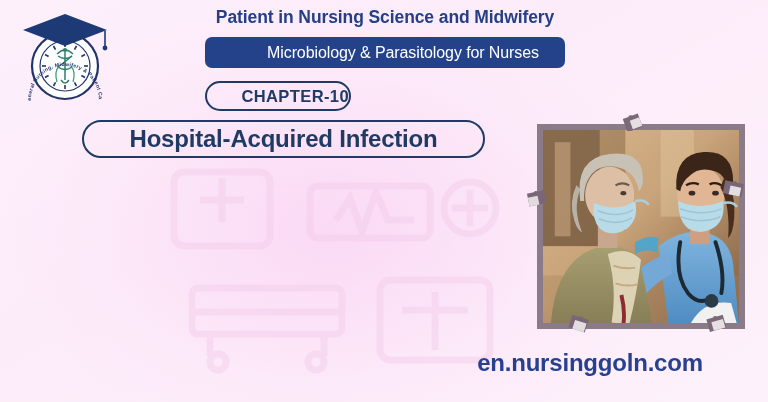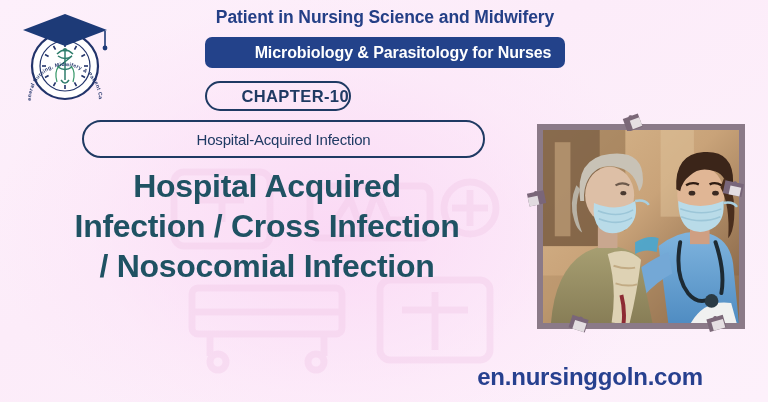--- a/index.html
+++ b/index.html
@@ -68,21 +68,21 @@
     height: 31px;
     background: #23428a;
     border-radius: 7px;
     display: flex;
     align-items: center;
     justify-content: center;
     box-sizing: border-box;
   }
   .subject-pill span {
     font-size: 16px;
-    font-weight: bold;
+    font-weight: normal;
     color: #ffffff;
     letter-spacing: -0.1px;
     white-space: nowrap;
     padding-left: 36px;
   }
 
   .chapter-pill {
     position: absolute;
     left: 205px;
     top: 81px;
@@ -112,22 +112,22 @@
     height: 38px;
     border: 2.5px solid #1f3a63;
     border-radius: 19px;
     background: transparent;
     display: flex;
     align-items: center;
     justify-content: center;
     box-sizing: border-box;
   }
   .topic-pill span {
-    font-size: 15px;
-    font-weight: normal;
+    font-size: 24px;
+    font-weight: bold;
     color: #1f3a63;
     letter-spacing: -0.2px;
     white-space: nowrap;
   }
 
   
   .headline {
     position: absolute;
     left: 6px;
     top: 166px;
@@ -138,21 +138,21 @@
     font-weight: bold;
     color: #1f5263;
     letter-spacing: -0.3px;
   }
   .headline .ln { display: block; white-space: nowrap; }
 
   
   .website {
     position: absolute;
     left: 430px;
-    top: 363px;
+    top: 349px;
     width: 320px;
     text-align: center;
     font-size: 24px;
     font-weight: bold;
     color: #27408f;
     letter-spacing: -0.2px;
     white-space: nowrap;
   }
 
   
@@ -270,25 +270,20 @@
   </div>
 
   <div class="chapter-pill">
     <span>CHAPTER-10</span>
   </div>
 
   <div class="topic-pill">
     <span>Hospital-Acquired Infection</span>
   </div>
 
-  <div class="headline">
-    <span class="ln">Hospital Acquired</span>
-    <span class="ln">Infection / Cross Infection</span>
-    <span class="ln">/ Nosocomial Infection</span>
-  </div>
 
   <div class="website">en.nursinggoln.com</div>
 
   <div class="photo-wrap">
     <div class="photo-frame">
       <svg viewBox="0 0 200 200" preserveAspectRatio="xMidYMid slice" xmlns="http://www.w3.org/2000/svg">
         <defs>
           <linearGradient id="bgwall" x1="0" y1="0" x2="1" y2="1">
             <stop offset="0%" stop-color="#d8b88e"></stop>
             <stop offset="45%" stop-color="#c9a379"></stop>

